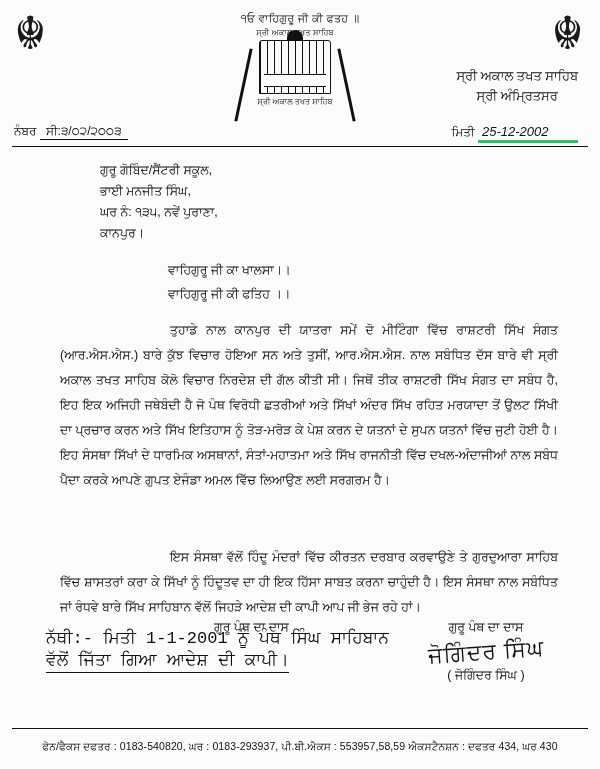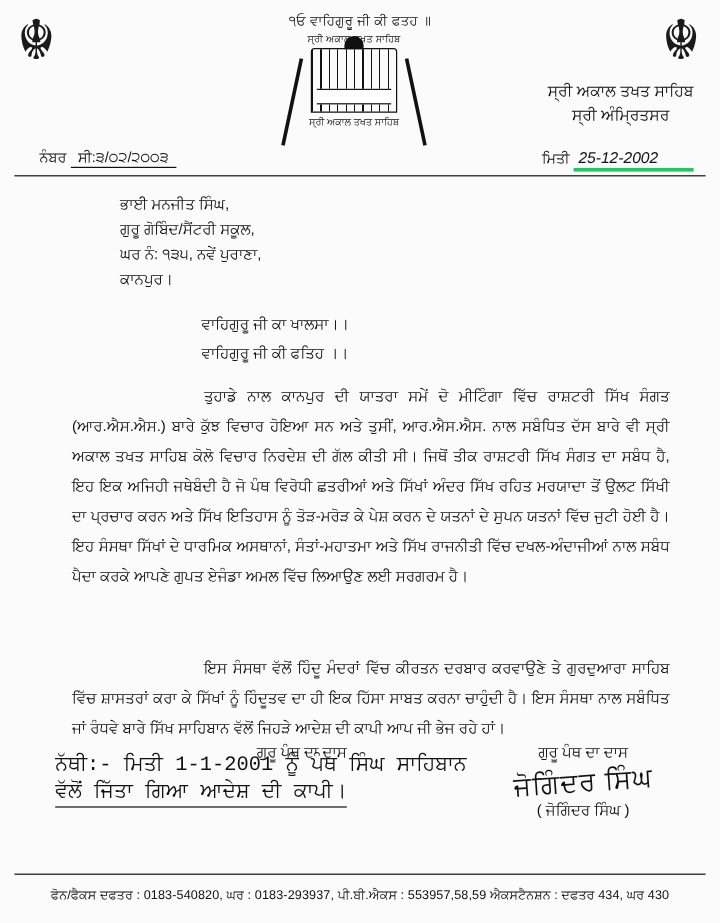--- a/index.html
+++ b/index.html
@@ -115,21 +115,20 @@
     text-align: center;
     font-size: 13px;
     line-height: 20px;
   }
 
   .refno {
     position: absolute;
     left: 14px;
     top: 124px;
     font-size: 12px;
-    margin-left: 19px;
   }
   .refno .val {
     display: inline-block;
     border-bottom: 1px solid #111;
     padding: 0 2px 1px;
     min-width: 84px;
     text-align: center;
   }
   .dateline {
     position: absolute;
@@ -263,22 +262,22 @@
   </div>
 
   <div class="dateline">
     <span>ਮਿਤੀ</span>
     <span class="val">25-12-2002</span>
   </div>
 
   <div class="rule"></div>
 
   <div class="addr">
+    <div>ਗੁਰੂ ਗੋਬਿੰਦ/ਸੈਂਟਰੀ ਸਕੂਲ,</div>
     <div>ਭਾਈ ਮਨਜੀਤ ਸਿੰਘ,</div>
-    <div>ਗੁਰੂ ਗੋਬਿੰਦ/ਸੈਂਟਰੀ ਸਕੂਲ,</div>
     <div>ਘਰ ਨੰ: ੧੩੫, ਨਵੇਂ ਪੁਰਾਣਾ,</div>
     <div>ਕਾਨਪੁਰ।</div>
   </div>
 
   <div class="salute">
     <div>ਵਾਹਿਗੁਰੂ ਜੀ ਕਾ ਖਾਲਸਾ।।</div>
     <div>ਵਾਹਿਗੁਰੂ ਜੀ ਕੀ ਫਤਿਹ ।।</div>
   </div>
 
   <div class="para" id="para1">

